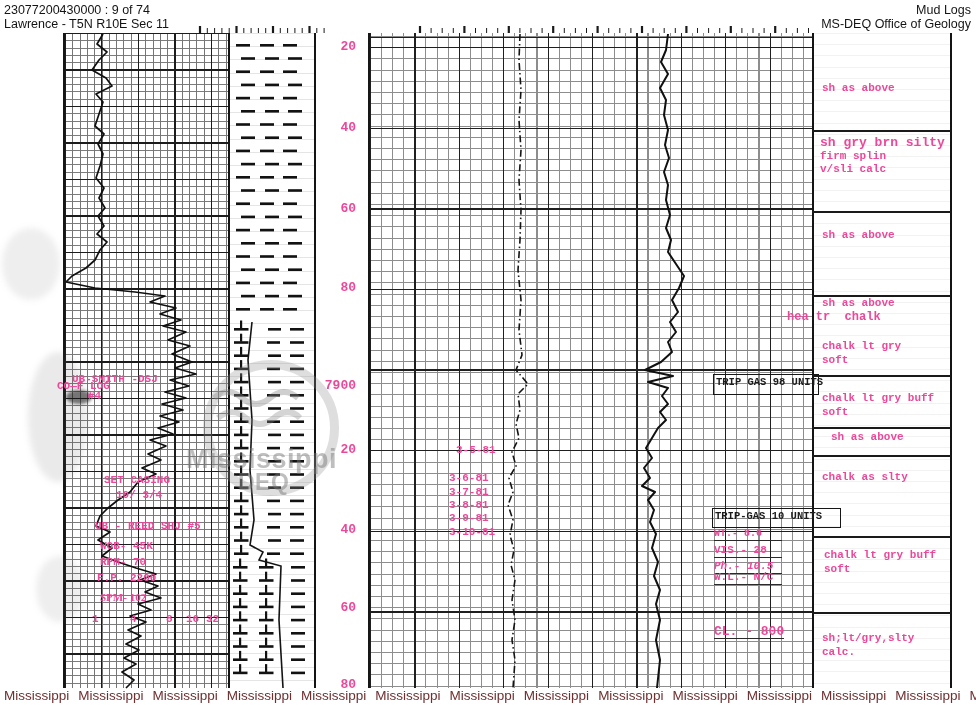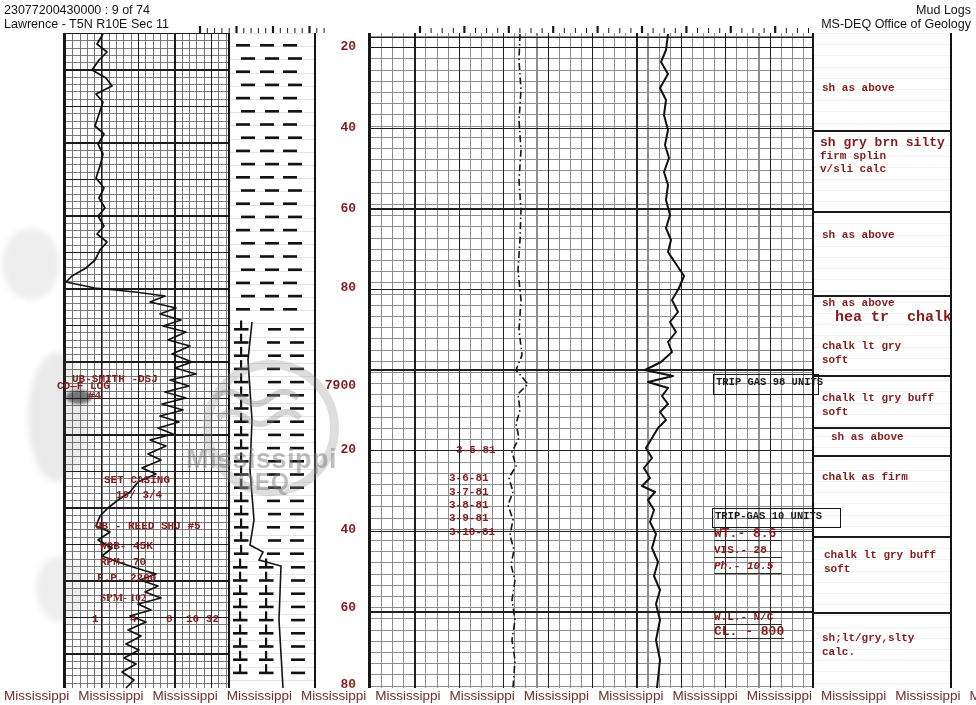--- a/index.html
+++ b/index.html
@@ -2,21 +2,21 @@
 <html><head>
 <meta charset="utf-8">
 <style>
   html,body{margin:0;padding:0;}
   body{width:976px;height:705px;position:relative;overflow:hidden;background:#ffffff;
        font-family:"Liberation Sans",sans-serif;}
   .abs{position:absolute;}
   .hdr{position:absolute;font-size:12.5px;color:#141414;line-height:14px;}
   .hdr-right{right:5px;text-align:right;}
   .mono{font-family:"Liberation Mono","DejaVu Sans Mono",monospace;font-weight:bold;
-        color:#7f1d1d;font-size:11px;white-space:pre;line-height:13px;}
+        color:#ec4899;font-size:11px;white-space:pre;line-height:13px;}
   
   #grid1{position:absolute;left:63px;top:33px;width:163px;height:655px;
     border-left:2px solid #161616;border-right:2px solid #161616;
     background-image:
       repeating-linear-gradient(to right,#1c1c1c 0 1px,transparent 1px 36.5px),
       repeating-linear-gradient(to bottom,#1c1c1c 0 1.2px,transparent 1.2px 36.5px),
       repeating-linear-gradient(to right,#757575 0 1px,transparent 1px 7.3px),
       repeating-linear-gradient(to bottom,#7c7c7c 0 1px,transparent 1px 7.3px);}
   
   #lith{position:absolute;left:228px;top:33px;width:84px;height:655px;
@@ -345,35 +345,35 @@
     <span class="mono abs " style="left: 449px; top: 486px; font-size: 11px;">3-7-81</span>
     <span class="mono abs " style="left: 449px; top: 499px; font-size: 11px;">3-8-81</span>
     <span class="mono abs " style="left: 449px; top: 512px; font-size: 11px;">3-9-81</span>
     <span class="mono abs " style="left: 449px; top: 526px; font-size: 11px;">3-10-81</span>
     <span class="mono abs " style="left: 822px; top: 82px; font-size: 11px;">sh as above</span>
     <span class="mono abs " style="left: 820px; top: 136px; font-size: 13px;">sh gry brn silty</span>
     <span class="mono abs " style="left: 820px; top: 149.5px; font-size: 11px;">firm splin</span>
     <span class="mono abs " style="left: 820px; top: 163px; font-size: 11px;">v/sli calc</span>
     <span class="mono abs " style="left: 822px; top: 229px; font-size: 11px;">sh as above</span>
     <span class="mono abs " style="left: 822px; top: 297px; font-size: 11px;">sh as above</span>
-    <span class="mono abs " style="left: 828px; top: 310.5px; font-size: 15px; padding-left: 7px;">hea tr  chalk</span>
+    <span class="mono abs " style="left: 780px; top: 310.5px; font-size: 12px; padding-left: 7px;">hea tr  chalk</span>
     <span class="mono abs " style="left: 822px; top: 340px; font-size: 11px;">chalk lt gry</span>
     <span class="mono abs " style="left: 822px; top: 353.5px; font-size: 11px;">soft</span>
     <span class="mono abs " style="left: 822px; top: 392px; font-size: 11px;">chalk lt gry buff</span>
     <span class="mono abs " style="left: 822px; top: 405.5px; font-size: 11px;">soft</span>
     <span class="mono abs " style="left: 831px; top: 431px; font-size: 11px;">sh as above</span>
-    <span class="mono abs " style="left: 822px; top: 471px; font-size: 11px;">chalk as firm</span>
+    <span class="mono abs " style="left: 822px; top: 471px; font-size: 11px;">chalk as slty</span>
     <span class="mono abs " style="left: 824px; top: 549px; font-size: 11px;">chalk lt gry buff</span>
     <span class="mono abs " style="left: 824px; top: 562.5px; font-size: 11px;">soft</span>
     <span class="mono abs " style="left: 822px; top: 632px; font-size: 11px;">sh;lt/gry,slty</span>
     <span class="mono abs " style="left: 822px; top: 645.5px; font-size: 11px;">calc.</span>
-    <span class="mono abs mud" style="left: 714px; top: 527px; font-size: 13px;">WT.- 8.6</span>
+    <span class="mono abs mud" style="left: 714px; top: 527px; font-size: 10px;">WT.- 8.6</span>
     <span class="mono abs mud" style="left: 714px; top: 543.5px; font-size: 11px;">VIS.- 28</span>
     <span class="mono abs mud" style="left: 714px; top: 560px; font-size: 11px; font-style: italic;">Ph.- 10.5</span>
-    <span class="mono abs mud" style="left: 714px; top: 611px; font-size: 11px;">W.L.- N/C</span>
+    <span class="mono abs mud" style="left: 714px; top: 571px; font-size: 11px;">W.L.- N/C</span>
     <span class="mono abs mud" style="left: 714px; top: 625px; font-size: 13px;">CL. - 800</span>
     <div class="tripbox" style="left: 713px; top: 374px; width: 100px; height: 17px;">TRIP GAS 98 UNITS</div>
     <div class="tripbox" style="left: 712px; top: 508px; width: 123px; height: 16px;">TRIP-GAS 10 UNITS</div>
   </div>
 
 <div id="footer" style="color: rgb(110, 47, 47);">
     <span>Mississippi</span>
     <span>Mississippi</span>
     <span>Mississippi</span>
     <span>Mississippi</span>

